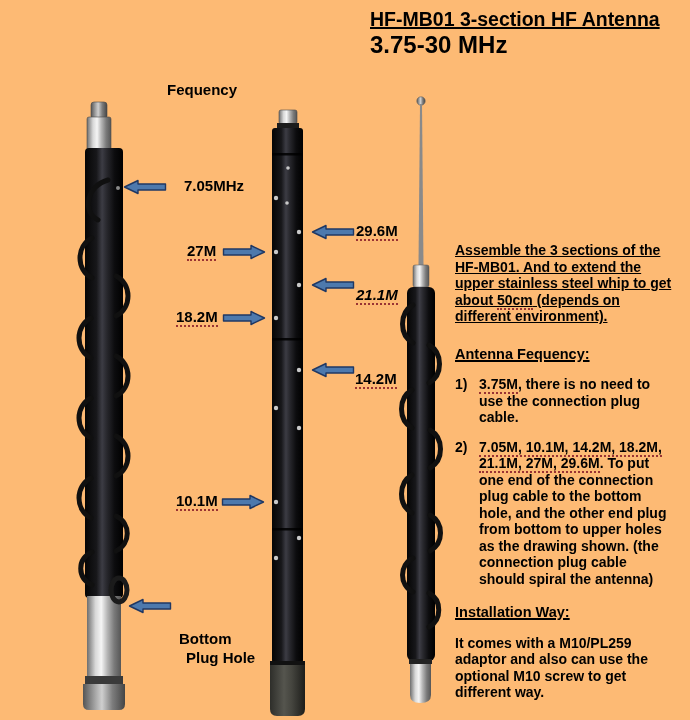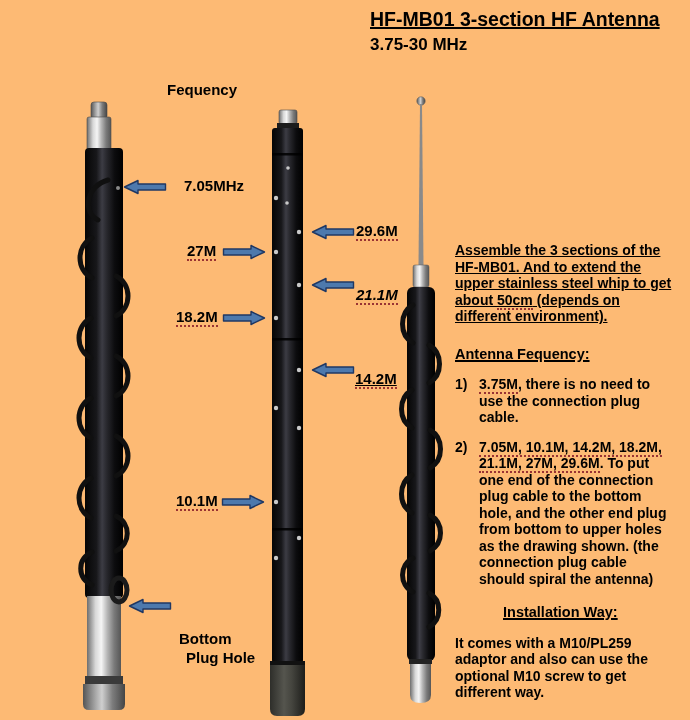--- a/index.html
+++ b/index.html
@@ -4,21 +4,21 @@
 <style>
   html,body { margin:0; padding:0; background:#fff; }
   .canvas {
     position:relative; width:690px; height:720px; background:#fdba74;
     font-family:"Liberation Sans", sans-serif; font-weight:bold; color:#000;
     overflow:hidden;
   }
   
   .title-block { position:absolute; left:370px; top:7px; width:312px; }
   .title { font-size:19.5px; line-height:25px; text-decoration:underline; text-decoration-thickness:2px; }
-  .subtitle { font-size:17px; line-height:25px; }
+  .subtitle { font-size:24px; line-height:25px; }
 
   
   .freq-heading { position:absolute; left:167px; top:81px; font-size:15px; }
   .callout { position:absolute; font-size:15px; white-space:nowrap; line-height:16px; }
   .sq { border-bottom:2px dotted var(--squiggle,#993333); }
   .bottom-label { position:absolute; left:179px; top:581px; font-size:15px; line-height:19px;margin-top:48px; }
   .bottom-label .l2 { padding-left:7px; }
 
   
   .arrow { position:absolute; width:44px; height:16px; display:block; }
@@ -31,21 +31,21 @@
 
   
   .rcol { position:absolute; left:455px; top:212px; width:221px; font-size:14px; line-height:16.5px; }
   .rcol .heading { font-size:14.5px; text-decoration:underline; text-decoration-thickness:1.5px; }
   .p-assemble { margin-top:30px;text-decoration:underline; }
   .h-freq { margin-top:21px; }
   .list-item { display:flex; }
   .li-1 { margin-top:14px; }
   .li-2 { margin-top:13px; }
   .marker { width:24px; flex:none; }
-  .h-install { margin-top:17px;margin-left:48px; }
+  .h-install { margin-top:17px; }
   .p-install { margin-top:14px; }
 
   .defs-holder { position:absolute; width:0; height:0; overflow:hidden; }
 </style>
 </head>
 <body>
 
 <div class="canvas">
 
   <svg class="defs-holder" aria-hidden="true">
@@ -191,21 +191,21 @@
   <span class="callout" style="left:356px; top:223px;"><span class="sq">29.6M</span></span>
 
   <svg class="arrow" style="left:311px; top:277px;" viewBox="0 0 44 16">
     <polygon points="1.5,8 15,1.5 15,5 42.5,5 42.5,11 15,11 15,14.5"></polygon>
   </svg>
   <span class="callout" style="left:356px; top:287px;font-style:italic;"><span class="sq">21.1M</span></span>
 
   <svg class="arrow" style="left:311px; top:362px;" viewBox="0 0 44 16">
     <polygon points="1.5,8 15,1.5 15,5 42.5,5 42.5,11 15,11 15,14.5"></polygon>
   </svg>
-  <span class="callout" style="left:355px; top:371px;text-decoration:underline;"><span class="sq">14.2M</span></span>
+  <span class="callout" style="left:355px; top:371px;"><span class="sq">14.2M</span></span>
 
   <div class="rcol">
     <div class="p-assemble"><span>Assemble the 3 sections of the HF-MB01. And to extend the upper stainless steel whip to get about </span><span class="sq">50cm</span><span> (depends on different environment).</span></div>
 
     <div class="heading h-freq">Antenna Fequency:</div>
 
     <div class="list-item li-1">
       <span class="marker">1)</span>
       <span><span class="sq">3.75M</span><span>, there is no need to use the connection plug cable.</span></span>
     </div>

